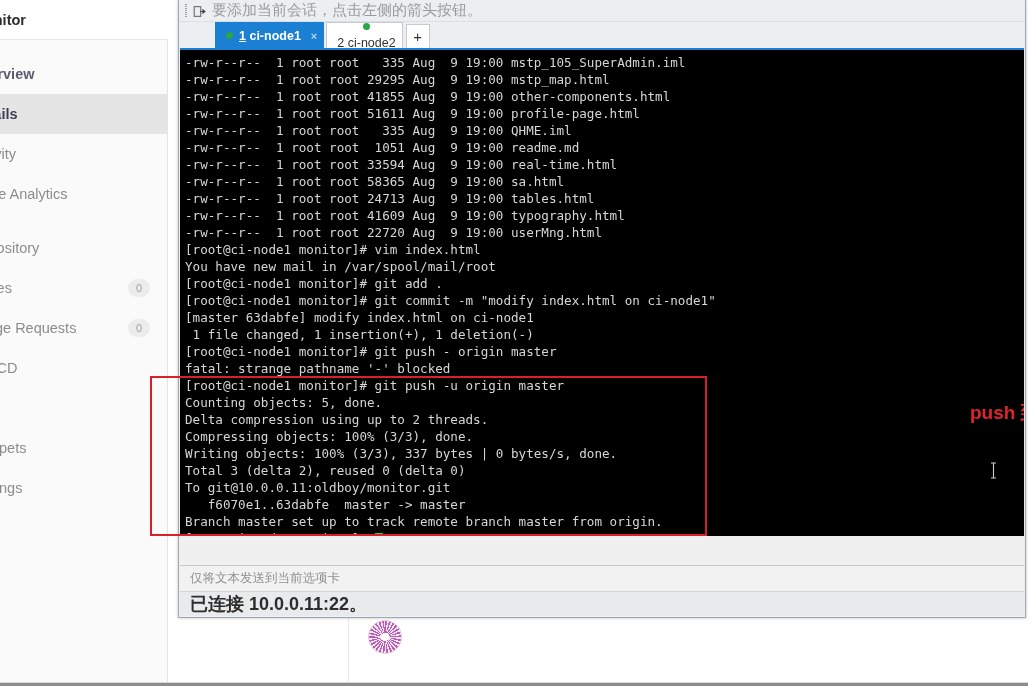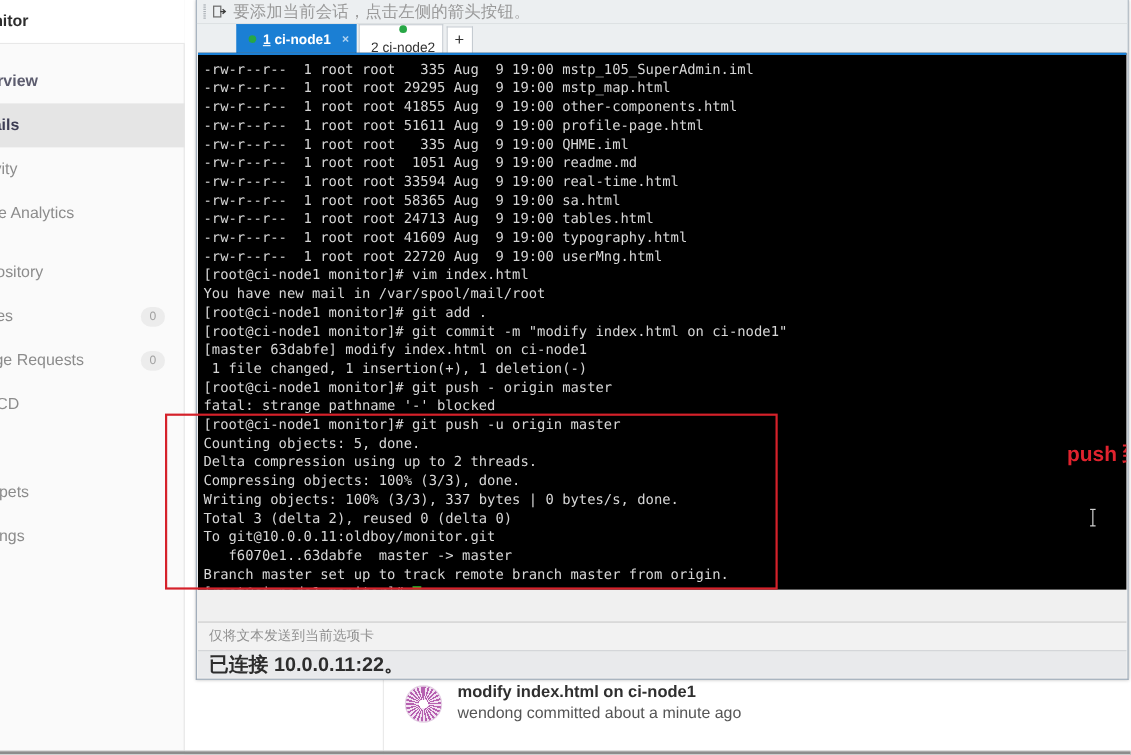--- a/index.html
+++ b/index.html
@@ -387,24 +387,20 @@
           <span class="gl-item-label">Settings</span>
         </div>
 
       </div>
     </div>
 
     <div class="gl-divider-v"></div>
 
     <div class="commit-block">
       <div class="commit-avatar"></div>
-      <div class="commit-text">
-        <div class="commit-title">modify index.html on ci-node1</div>
-        <div class="commit-sub">wendong committed about a minute ago</div>
-      </div>
     </div>
 
     <div class="page-bottom-rule2"></div>
     <div class="page-bottom-rule"></div>
   </div>
 
   <div class="term-window">
 
     <div class="term-hintbar">
       <span class="hint-grip"></span>

